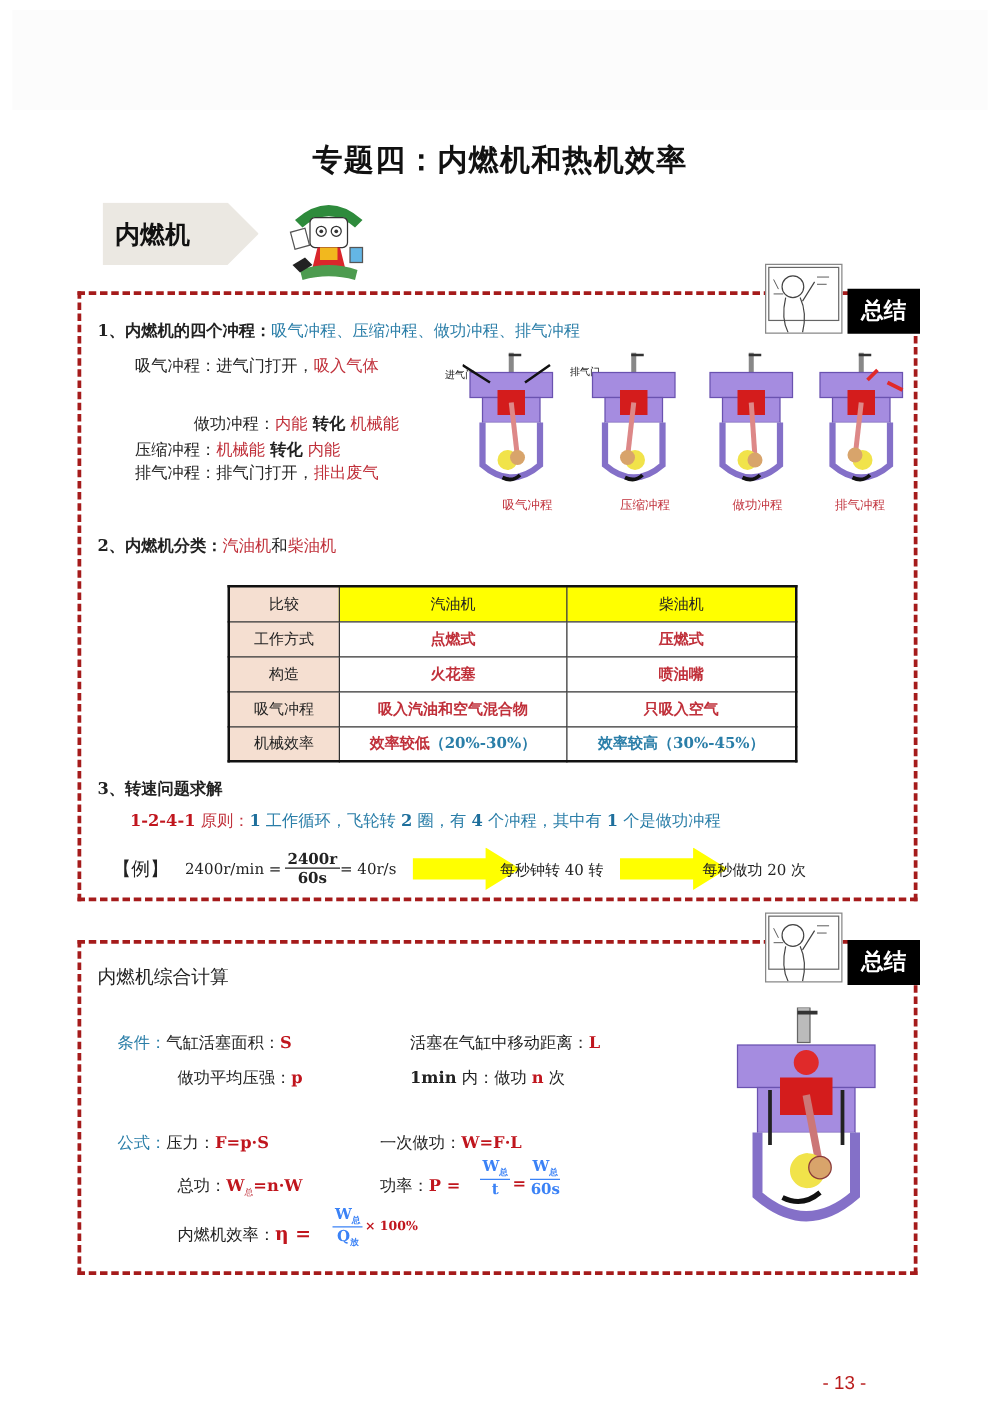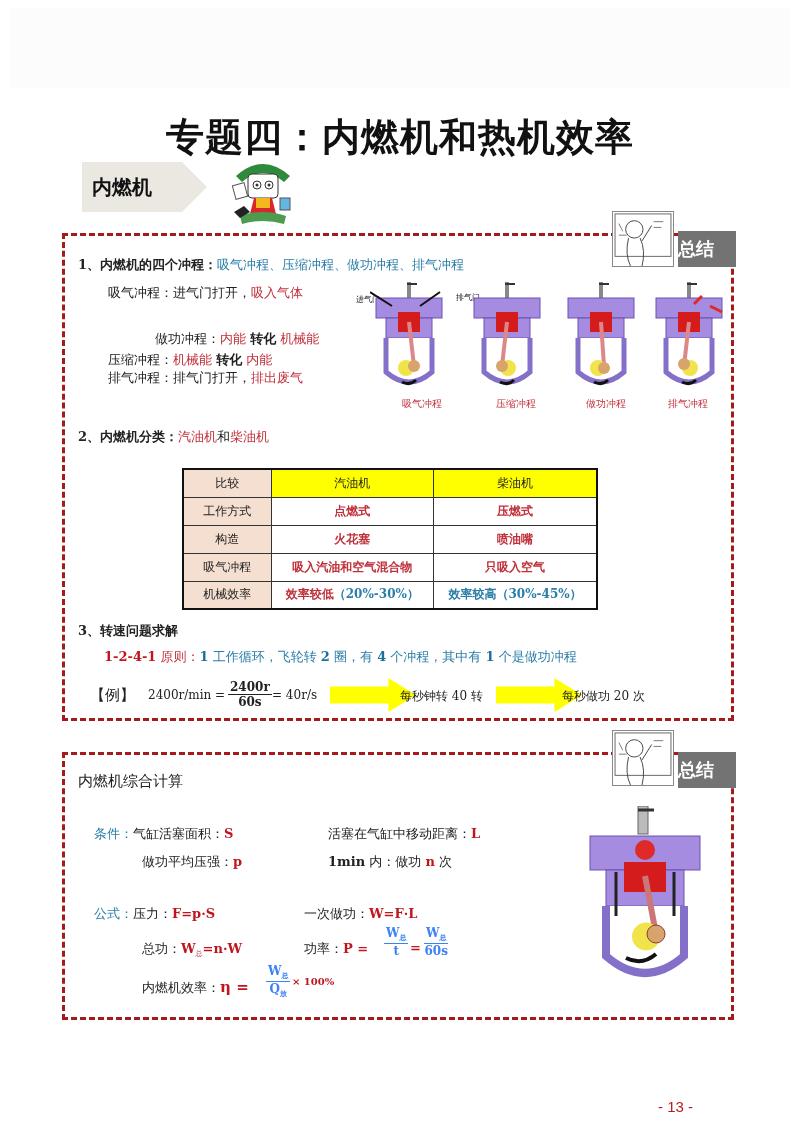--- a/index.html
+++ b/index.html
@@ -1,48 +1,48 @@
 <!DOCTYPE html>
 <html><head>
 <meta charset="utf-8">
 <style>
   * { box-sizing: border-box; margin: 0; padding: 0; }
   html, body { width: 800px; height: 1131px; background: #ffffff; }
   body { position: relative; font-family: "DejaVu Serif", "Liberation Serif", serif; color: #222; overflow: hidden; }
   .page-bg { position: absolute; left: 10px; top: 8px; width: 780px; height: 80px; background: #fcfcfc; }
-  .title { position: absolute; left: 0; top: 112px; width: 800px; text-align: center; font-family: "DejaVu Sans", sans-serif; font-weight: bold; font-size: 38px; color: #111; letter-spacing: 1px; }
+  .title { position: absolute; left: 0; top: 112px; width: 800px; text-align: center; font-family: "DejaVu Sans", sans-serif; font-weight: bold; font-size: 24px; color: #111; letter-spacing: 1px; }
   .tag { position: absolute; left: 82px; top: 162px; width: 125px; height: 50px; }
   .tag-shape { position: absolute; left: 0; top: 0; width: 125px; height: 50px; background: #ebe8e2; clip-path: polygon(0 0, 80% 0, 100% 50%, 80% 100%, 0 100%); }
   .tag-text { position: absolute; left: 10px; top: 12px; font-family: "DejaVu Sans", sans-serif; font-weight: bold; font-size: 20px; color: #111; }
   .mascot { position: absolute; left: 226px; top: 154px; width: 74px; height: 74px; }
 
   .box { position: absolute; border: 3px dashed #a51b1b; }
   .box1 { left: 62px; top: 233px; width: 672px; height: 488px; }
   .box2 { left: 62px; top: 752px; width: 672px; height: 268px; }
-  .badge { position: absolute; width: 58px; height: 36px; background: #737373; color: #fff; font-family: "DejaVu Sans", sans-serif; font-weight: bold; font-size: 18px; text-align: left; line-height: 36px; }
+  .badge { position: absolute; width: 58px; height: 36px; background: #000000; color: #fff; font-family: "DejaVu Sans", sans-serif; font-weight: bold; font-size: 18px; text-align: center; line-height: 36px; }
   .badge1 { left: 678px; top: 231px; }
   .badge2 { left: 678px; top: 752px; }
   .teacher { position: absolute; width: 62px; height: 56px; background: #fff; border: 1px solid #888; }
   .teacher1 { left: 612px; top: 211px; }
   .teacher2 { left: 612px; top: 730px; }
 
   .txt { position: absolute; font-size: 13px; white-space: nowrap; }
   .blue { color: #2a7ea8; }
   .red { color: #c0303a; }
   .darkred { color: #3b82f6; }
   .bold { font-weight: bold; }
   .b-red { color: #c0151d; font-weight: bold; }
   .b-blue { color: #1e6f9c; font-weight: bold; }
 
   .engines { position: absolute; left: 350px; top: 282px; width: 380px; height: 130px; }
   .engine { position: absolute; top: 0; width: 78px; height: 110px; }
   .engine-label { position: absolute; top: 115px; font-size: 10px; color: #c0303a; white-space: nowrap; }
   .valve-label { position: absolute; font-size: 8px; color: #111; white-space: nowrap; }
 
-  table.cmp { position: absolute; left: 182px; top: 468px; width: 416px; border-collapse: collapse; border: 2px solid #111; font-size: 12px; }
+  table.cmp { position: absolute; left: 182px; top: 468px; width: 456px; border-collapse: collapse; border: 2px solid #111; font-size: 12px; }
   table.cmp td { border: 1px solid #333; height: 28px; text-align: center; }
   table.cmp td.rowh { background: #f5dfd1; width: 88px; color: #222; }
   table.cmp tr.head td.colh { background: #ffff00; color: #222; }
   table.cmp td.val { color: #c0303a; font-weight: bold; }
   table.cmp td.valb { color: #2a7ea8; font-weight: bold; }
 
   .arrow { position: absolute; width: 86px; height: 34px; background: #ffff00; clip-path: polygon(0 25%, 68% 25%, 68% 0, 100% 50%, 68% 100%, 68% 75%, 0 75%); }
   .frac { position: absolute; text-align: center; font-weight: bold; font-size: 12px; }
   .frac .num { border-bottom: 1.5px solid currentColor; padding: 0 2px; }
   .big-engine { position: absolute; left: 586px; top: 806px; width: 118px; height: 180px; }

